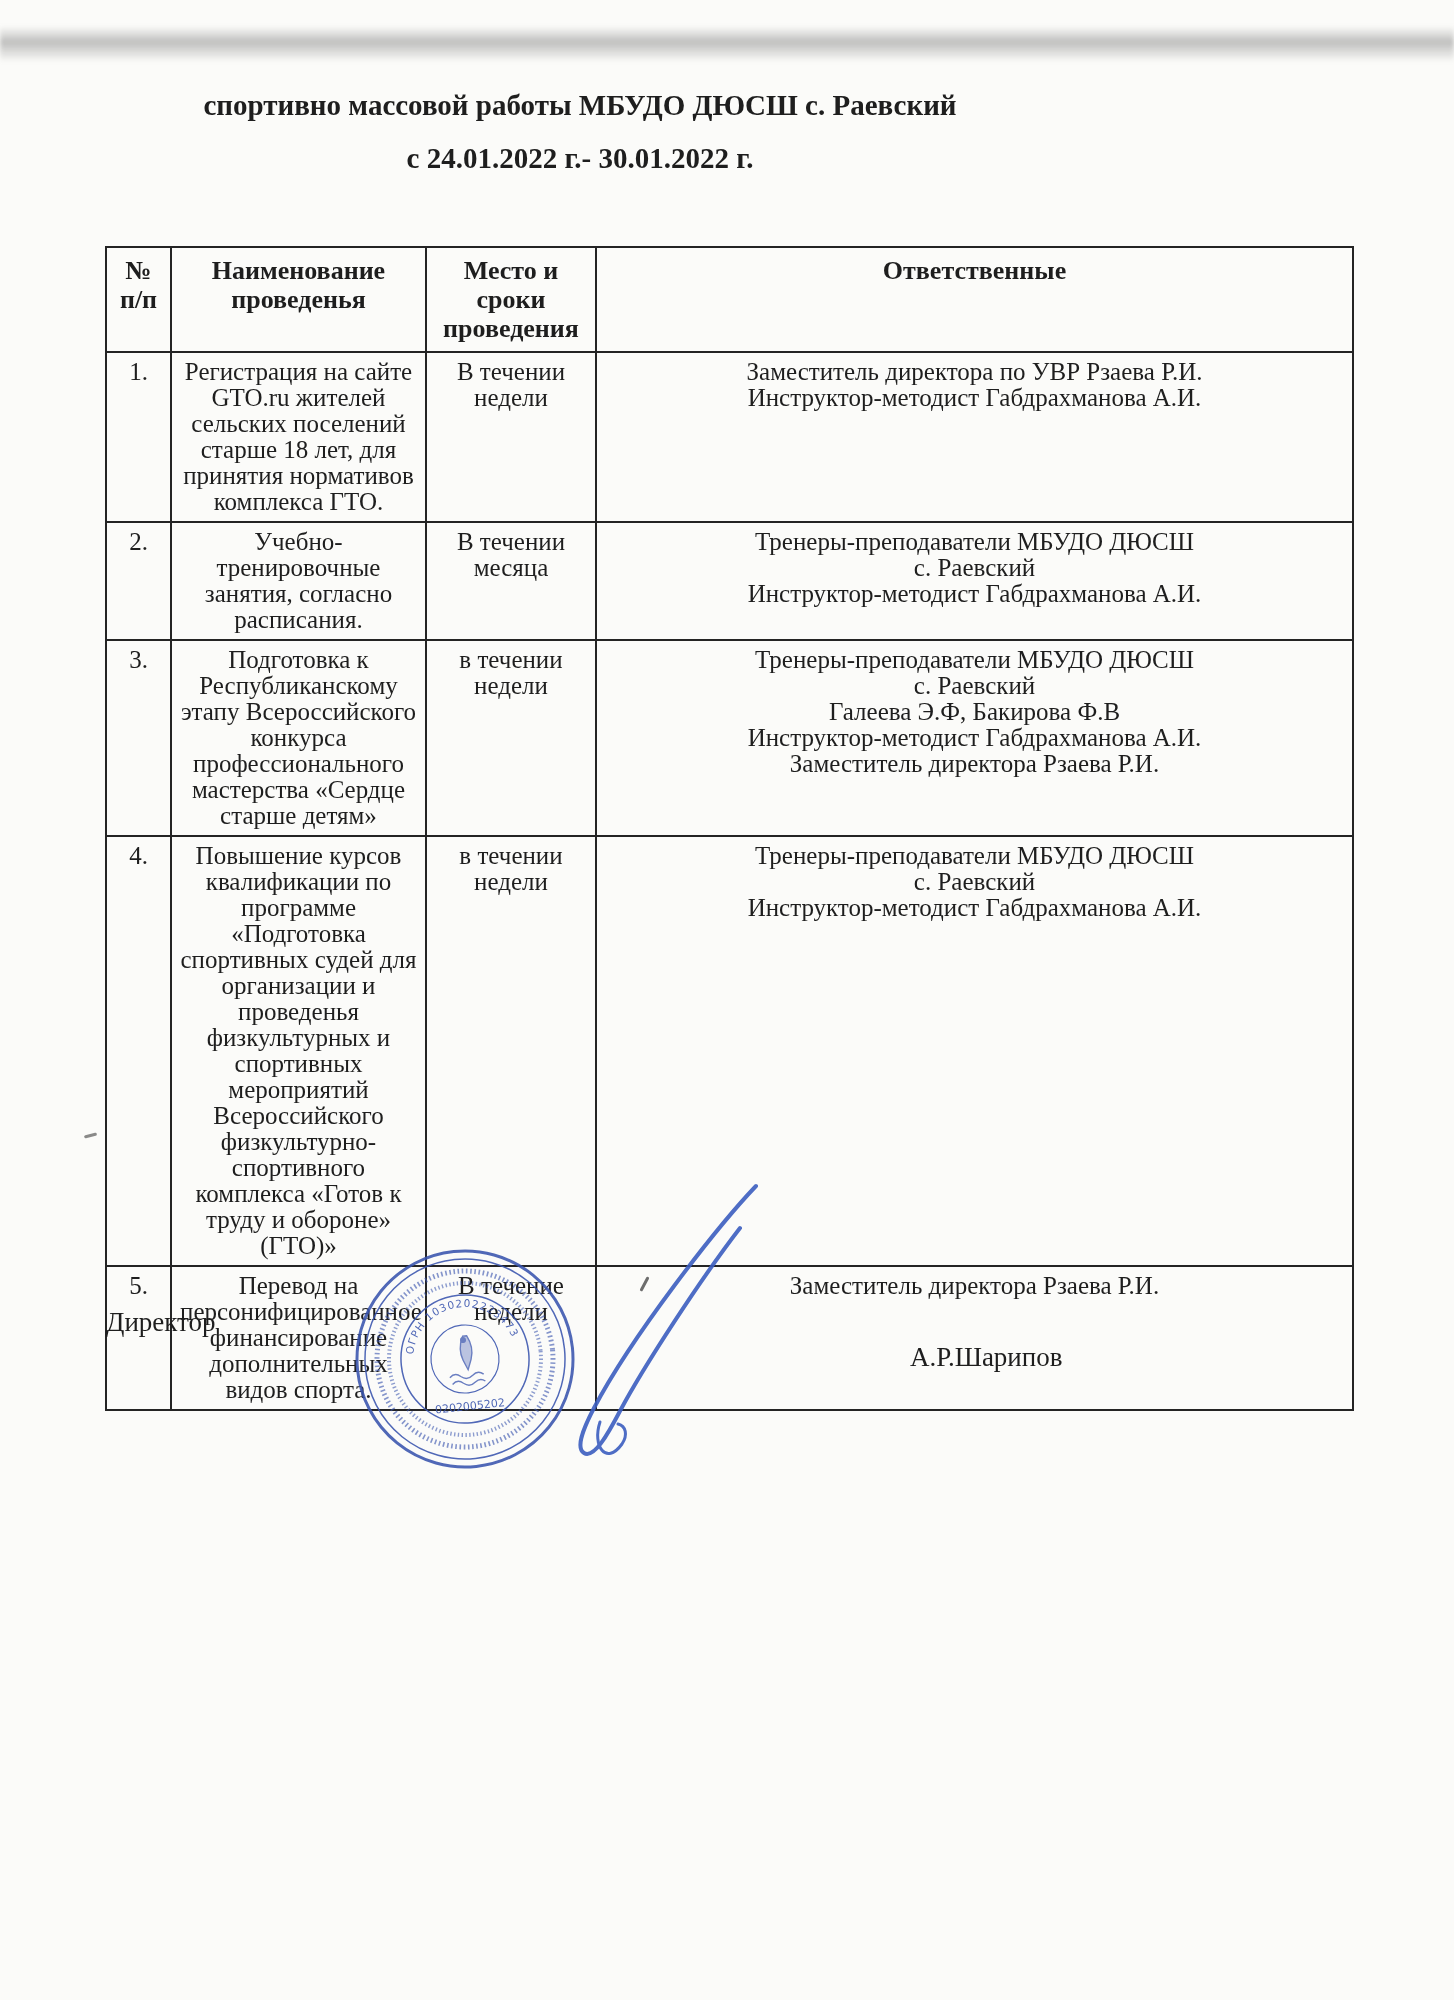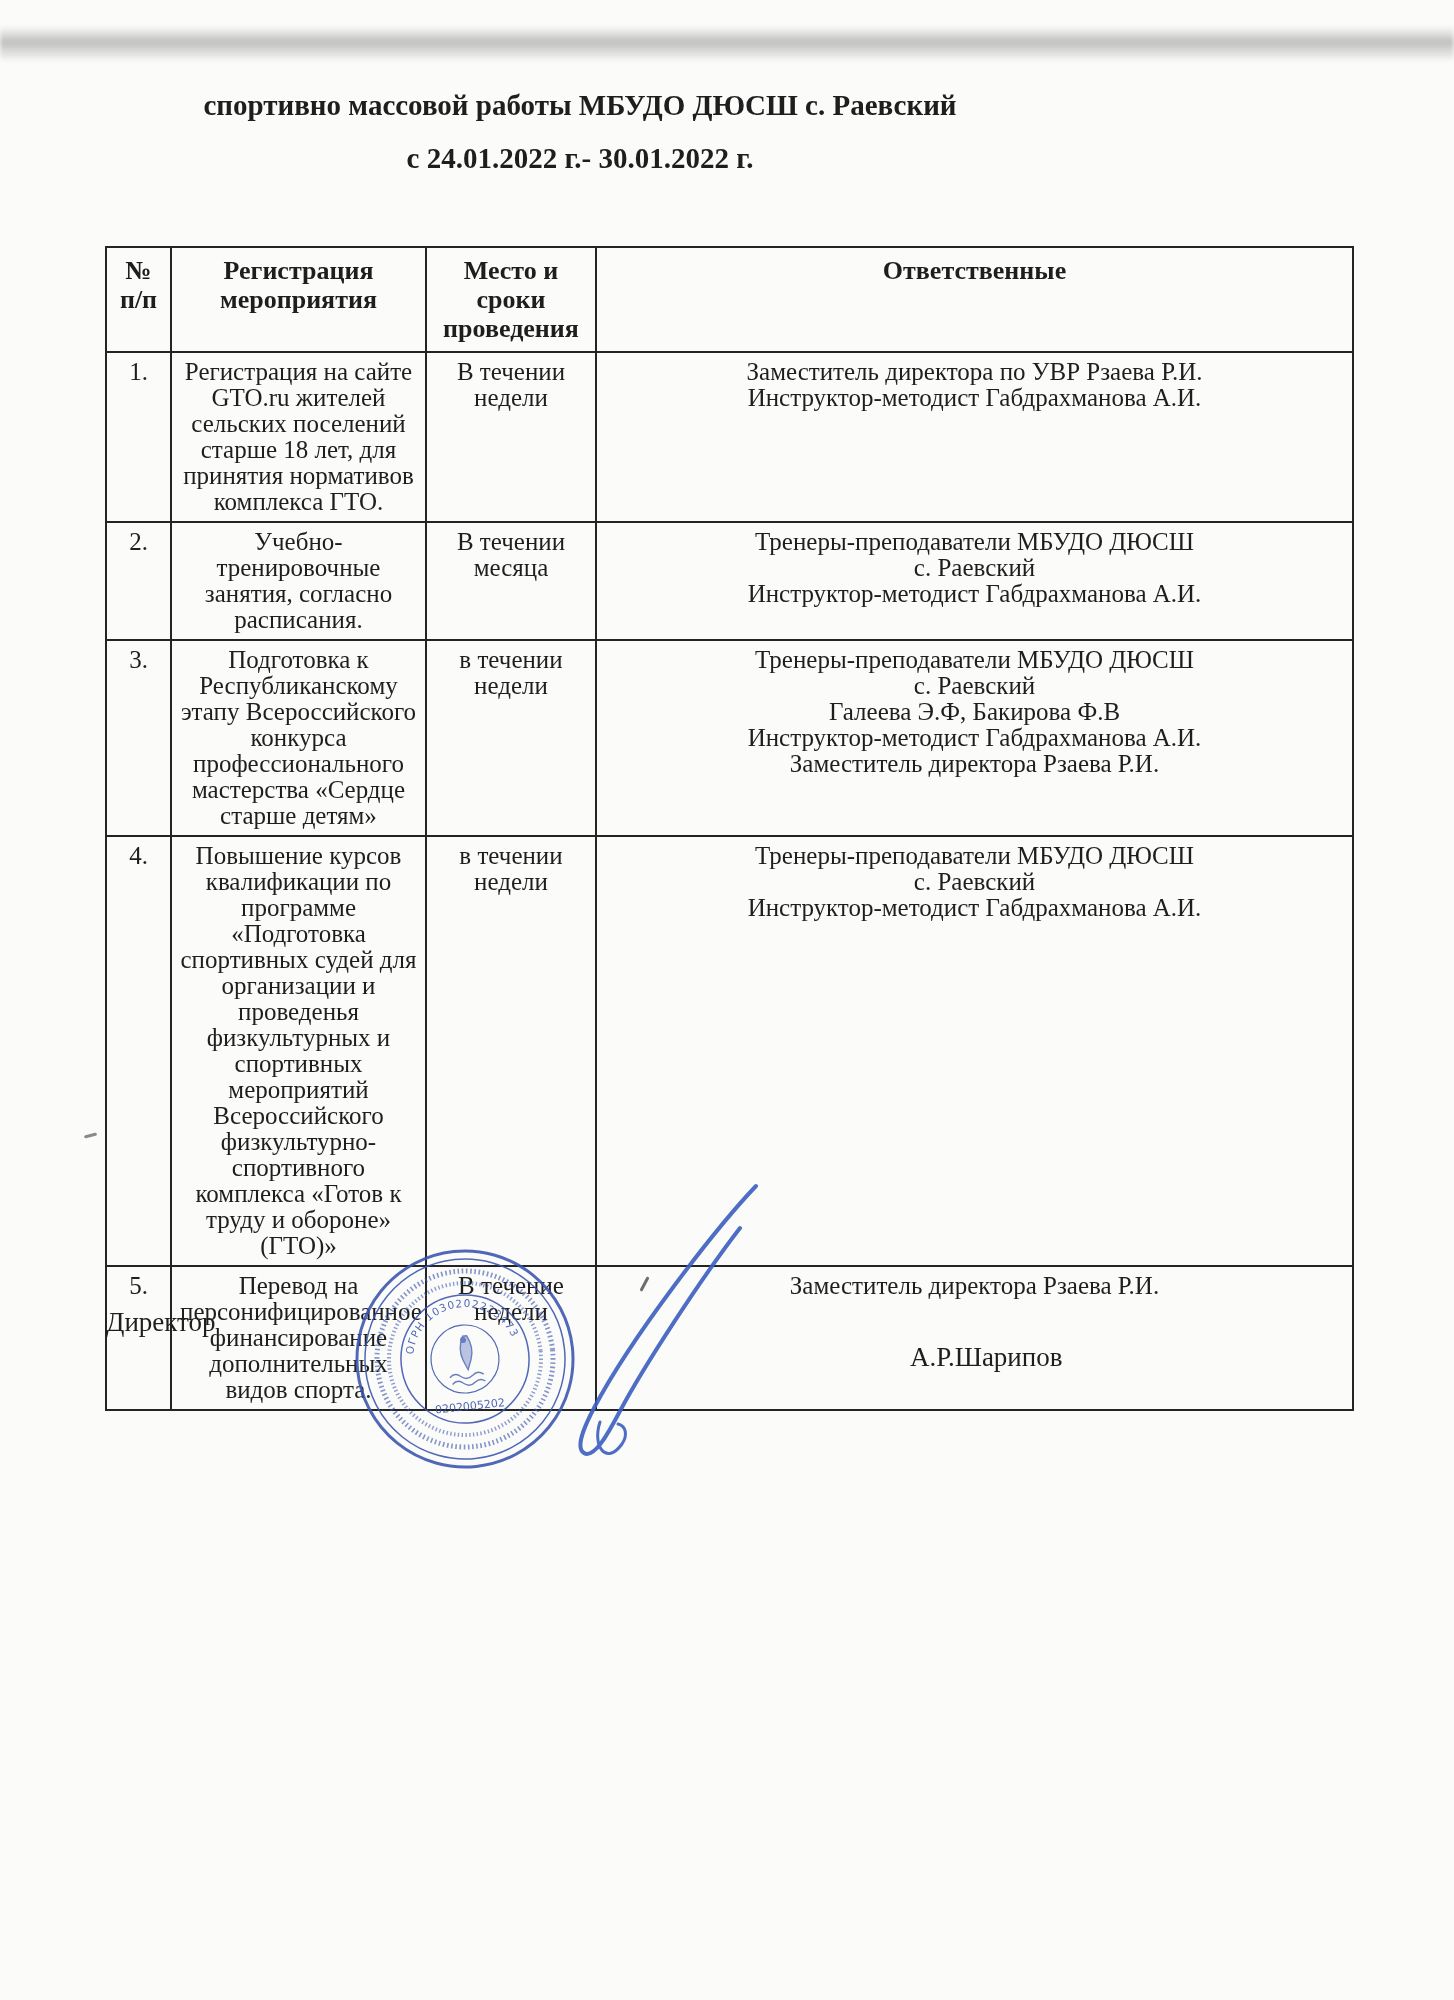--- a/index.html
+++ b/index.html
@@ -81,21 +81,21 @@
   <table class="plan-table">
     <colgroup>
       <col class="c-num">
         <col class="c-name">
         <col class="c-place">
         <col class="c-resp">
     </colgroup>
     <thead>
       <tr>
         <th>№ п/п</th>
-        <th>Регистрация мероприятия</th>
+        <th>Наименование проведенья</th>
         <th>Место и сроки проведения</th>
         <th>Ответственные</th>
       </tr>
     </thead>
     <tbody>
         <tr>
           <td class="col-num">1.</td>
           <td class="col-name">Регистрация на сайте GTO.ru жителей сельских поселений старше 18 лет, для принятия нормативов комплекса ГТО.</td>
           <td class="col-place">В течении недели</td>
           <td class="col-resp">

